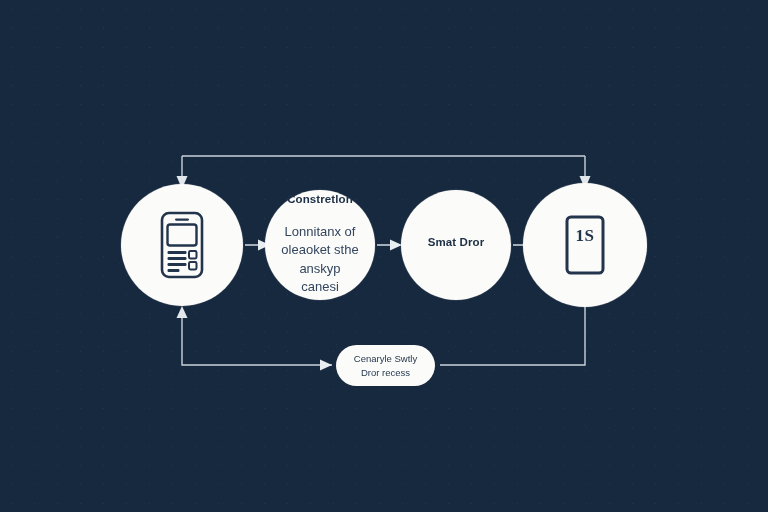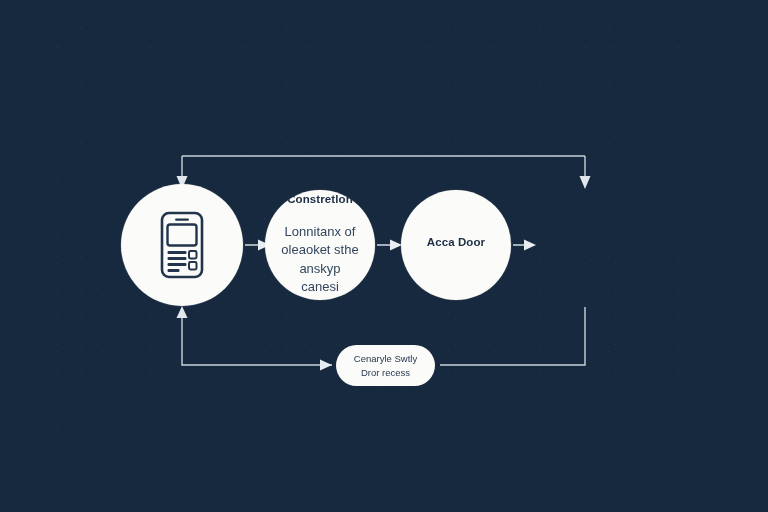--- a/index.html
+++ b/index.html
@@ -145,22 +145,28 @@
       <rect x="30" y="52" width="7.5" height="7.5" rx="1.4" fill="none" stroke="#22354c" stroke-width="2"></rect>
     </svg>
   </div>
 
   <div class="node" style="left:265px; top:190px; width:110px; height:110px;">
     <div class="node-title">Constretlon</div>
     <div class="node-desc">Lonnitanx of oleaoket sthe anskyp canesi</div>
   </div>
 
   <div class="node" style="left:401px; top:190px; width:110px; height:110px;">
-    <div class="node-title">Acca Door</div>
+    <div class="node-title">Smat Dror</div>
   </div>
 
+  <div class="node" style="left:523px; top:183px; width:124px; height:124px;">
+    <svg class="icon-svg" width="42" height="62" viewBox="0 0 42 62">
+      <rect x="3" y="3" width="36" height="56" rx="4" ry="4" fill="none" stroke="#22354c" stroke-width="3"></rect>
+      <text class="door-label" x="21" y="27" text-anchor="middle">1S</text>
+    </svg>
+  </div>
 
   <div class="pill" style="left:336px; top:345px; width:99px; height:41px;">
     <div class="pill-line">Cenaryle Swtly</div>
     <div class="pill-line">Dror recess</div>
   </div>
 
 </div>
 
 </body></html>

